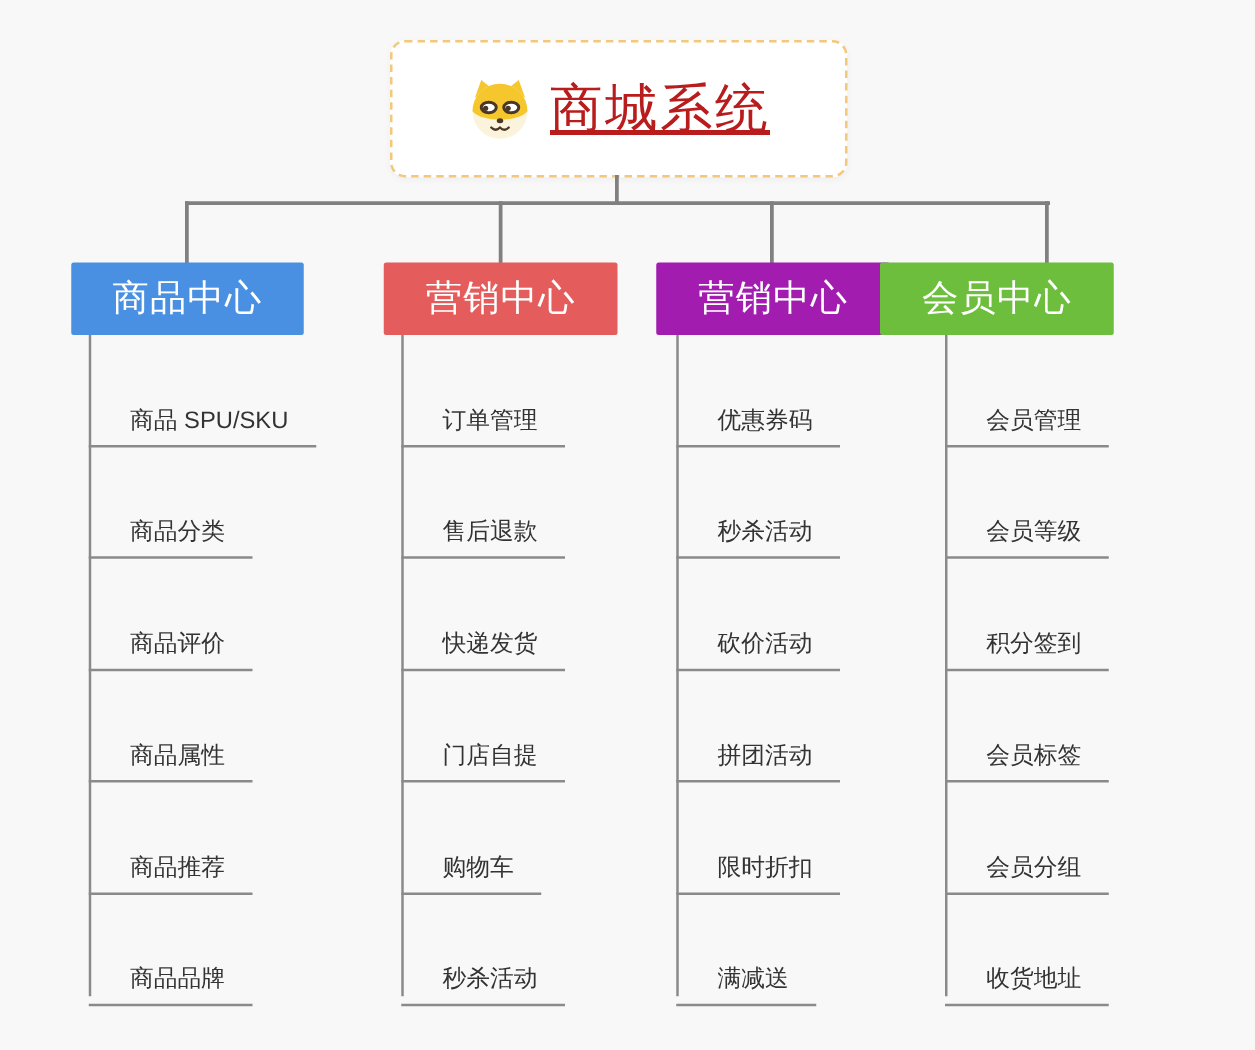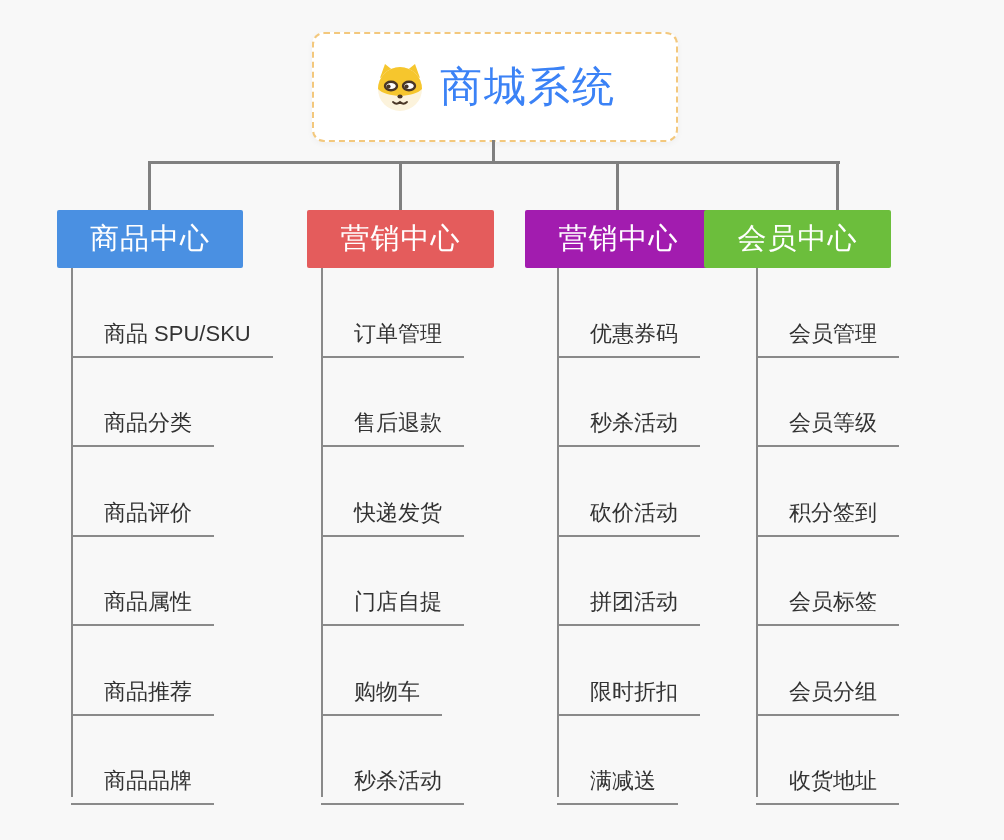--- a/index.html
+++ b/index.html
@@ -26,23 +26,24 @@
     box-sizing:border-box;
     display:flex;
     align-items:center;
     justify-content:center;
     gap:14px;
     box-shadow:0 2px 6px rgba(0,0,0,0.04);
   }
   .root-title{
     font-size:42px;
     font-weight:500;
-    color:#3b82f6;
+    color:#b91c1c;
     letter-spacing:2px;
     white-space:nowrap;
+    text-decoration:underline;
   }
   .root-icon{width:52px;height:50px;flex:0 0 auto;}
 
   
   .cline{position:absolute;background:#808080;}
   .root-stub{left:492px; top:140px; width:3px; height:23px;}
   .hline{left:148px; top:161px; width:692px; height:3px;}
   .stub{top:161px; width:3px; height:50px;}
   .stub.c0{left:148px;}
   .stub.c1{left:399px;}
@@ -69,39 +70,39 @@
   .branch-box.c3{left:704px; width:187px;}
 
   
   .column{
     position:absolute;
     top:268px;
     width:250px;
   }
   .column.c0{left:71px;}
   .column.c1{left:321px;}
-  .column.c2{left:557px;}
+  .column.c2{left:541px;}
   .column.c3{left:756px;}
   .vline{
     position:absolute;
     left:0; top:0;
     width:2px; height:529px;
     background:#8a8a8a;
   }
   .leaf-row{
     height:89.5px;
     display:flex;
     align-items:flex-end;
   }
   .leaf-row:first-of-type{height:84px;}
   .leaf{
     display:inline-block;
     border-bottom:2px solid #8a8a8a;
     padding:0 22px 7px 33px;
-    font-size:22px;
+    font-size:19px;
     color:#333333;
     white-space:nowrap;
   }
 </style>
 </head>
 <body>
 
 <div class="canvas">
 
   <div class="root-node">

